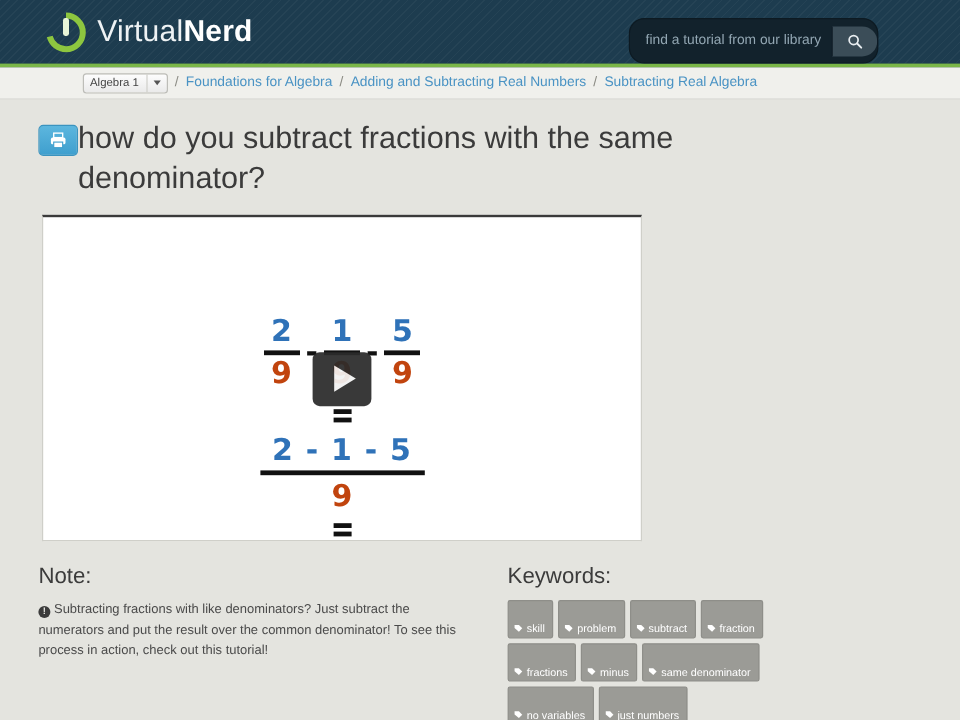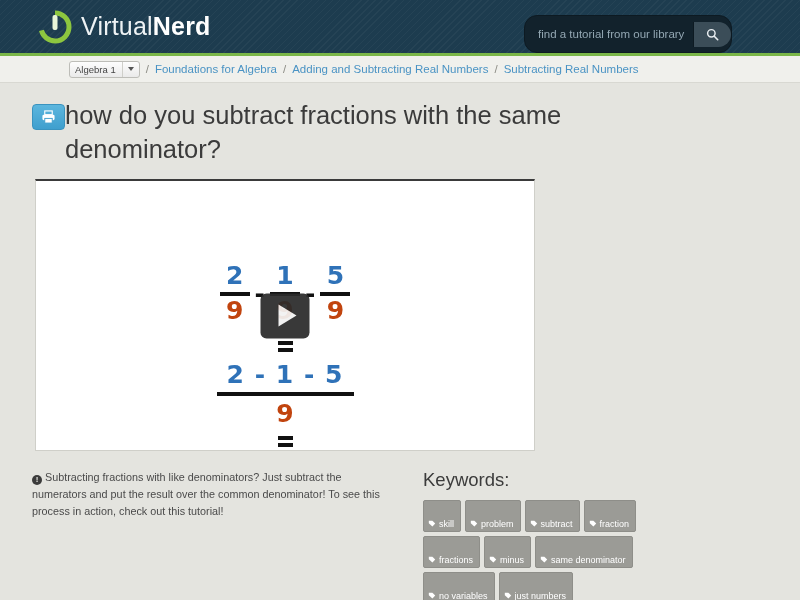--- a/index.html
+++ b/index.html
@@ -305,21 +305,21 @@
     <span>Algebra 1</span>
     <span class="caret-cell">
         <i class="caret"></i>
       </span>
   </span>
   <span class="sep">/</span>
   <a class="crumb-link">Foundations for Algebra</a>
   <span class="sep">/</span>
   <a class="crumb-link">Adding and Subtracting Real Numbers</a>
   <span class="sep">/</span>
-  <a class="crumb-link">Subtracting Real Numbers</a>
+  <a class="crumb-link">Subtracting Real Algebra</a>
 </div>
 
 <div class="page">
 
   <div class="title-row">
     <div class="print-btn">
       <svg width="15" height="14" viewBox="0 0 16 15">
         <rect x="4" y="1" width="8" height="4" fill="none" stroke="#fff" stroke-width="1.2"></rect>
         <rect x="1.5" y="5" width="13" height="6" rx="1.5" fill="#fff"></rect>
         <rect x="4" y="9" width="8" height="5" fill="#fff" stroke="#3f9fce" stroke-width="1"></rect>
@@ -367,20 +367,21 @@
       <span class="answer">-4</span>
     </div>
 
     <div class="play-btn">
       <span class="play-tri"></span>
     </div>
   </div>
 
   <div class="lower">
     <div class="note-col">
+      <h2 class="sec-head">Note:</h2>
       <p class="note-text">
         <span class="info-ico">!</span><span>Subtracting fractions with like denominators? Just subtract the numerators and put the result over the common denominator! To see this process in action, check out this tutorial!</span>
       </p>
     </div>
 
     <div class="kw-col">
       <h2 class="sec-head">Keywords:</h2>
       <div class="tags">
         <span class="tag">
             <svg width="8" height="8" viewBox="0 0 10 10">

